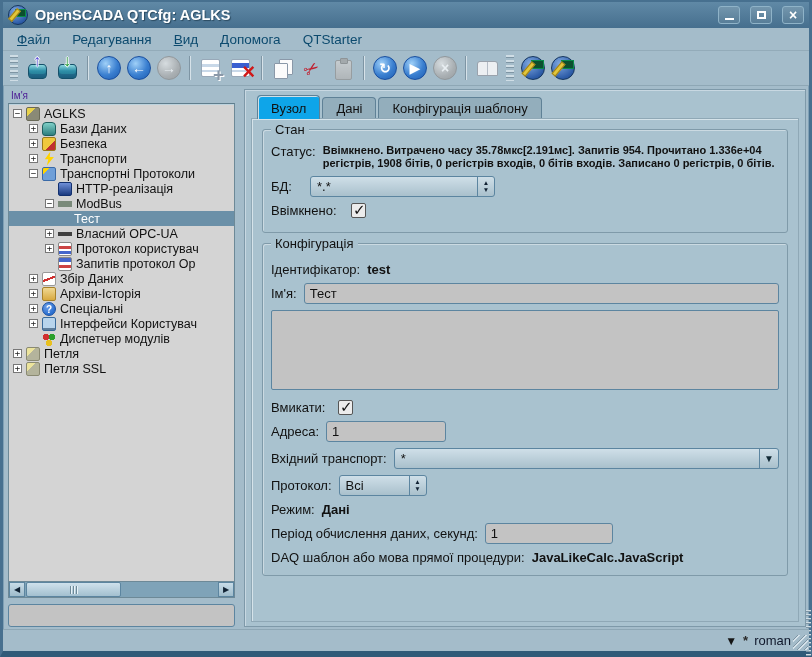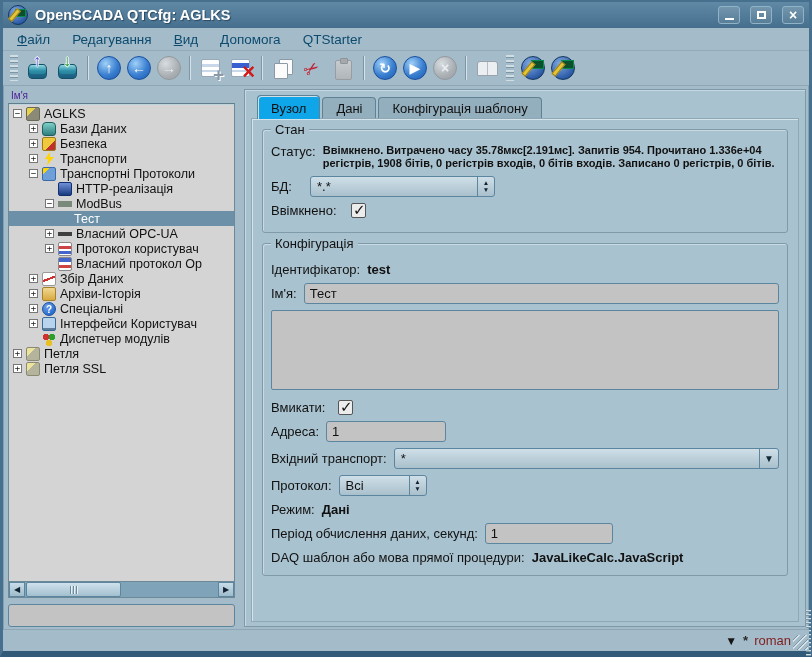--- a/index.html
+++ b/index.html
@@ -160,21 +160,21 @@
   .combo .spin{ width:17px; align-self:stretch; border-left:1px solid #5c85a0; display:flex; flex-direction:column;
     align-items:center; justify-content:center; font-size:6.5px; line-height:1.2; color:#123;}
   .combo .drop{ width:19px; align-self:stretch; border-left:1px solid #5c85a0; display:flex; align-items:center;
     justify-content:center; font-size:10px; color:#122a36;}
 
   
   .statusbar{ height:22px; flex:0 0 auto; display:flex; align-items:center; justify-content:flex-end; gap:6px;
     padding:0 18px 0 6px; background:#a4bcca; border-top:1px solid #8ea7b5; position:relative; font-size:13px;}
   .tri{ color:#151515; font-size:12px;}
   .star{ color:#2a2a2a; font-weight:bold;}
-  .user{ color:#7f1d1d; }
+  .user{ color:#0f172a; }
   .grip{ position:absolute; right:1px; bottom:1px; width:15px; height:15px;
     background:repeating-linear-gradient(135deg,transparent 0 3px,#7e95a4 3px 4px,#d5e2ea 4px 5px);}
 </style>
 </head>
 <body>
 
 <div class="window">
 
   <div class="titlebar">
     <span class="appicon"></span>
@@ -318,21 +318,21 @@
             <div class="trow">
               <span class="tind" style="width: 32px;"></span>
               <span class="texp">+</span>
               <span class="ticon user-protocol-icon"></span>
               <span class="tlabel">Протокол користувач</span>
             </div>
             <div class="trow">
               <span class="tind" style="width: 32px;"></span>
               <span class="texp none"></span>
               <span class="ticon own-protocol-icon"></span>
-              <span class="tlabel">Власний протокол Ор</span>
+              <span class="tlabel">Запитів протокол Ор</span>
             </div>
             <div class="trow">
               <span class="tind" style="width: 16px;"></span>
               <span class="texp">+</span>
               <span class="ticon daq-icon"></span>
               <span class="tlabel">Збір Даних</span>
             </div>
             <div class="trow">
               <span class="tind" style="width: 16px;"></span>
               <span class="texp">+</span>

